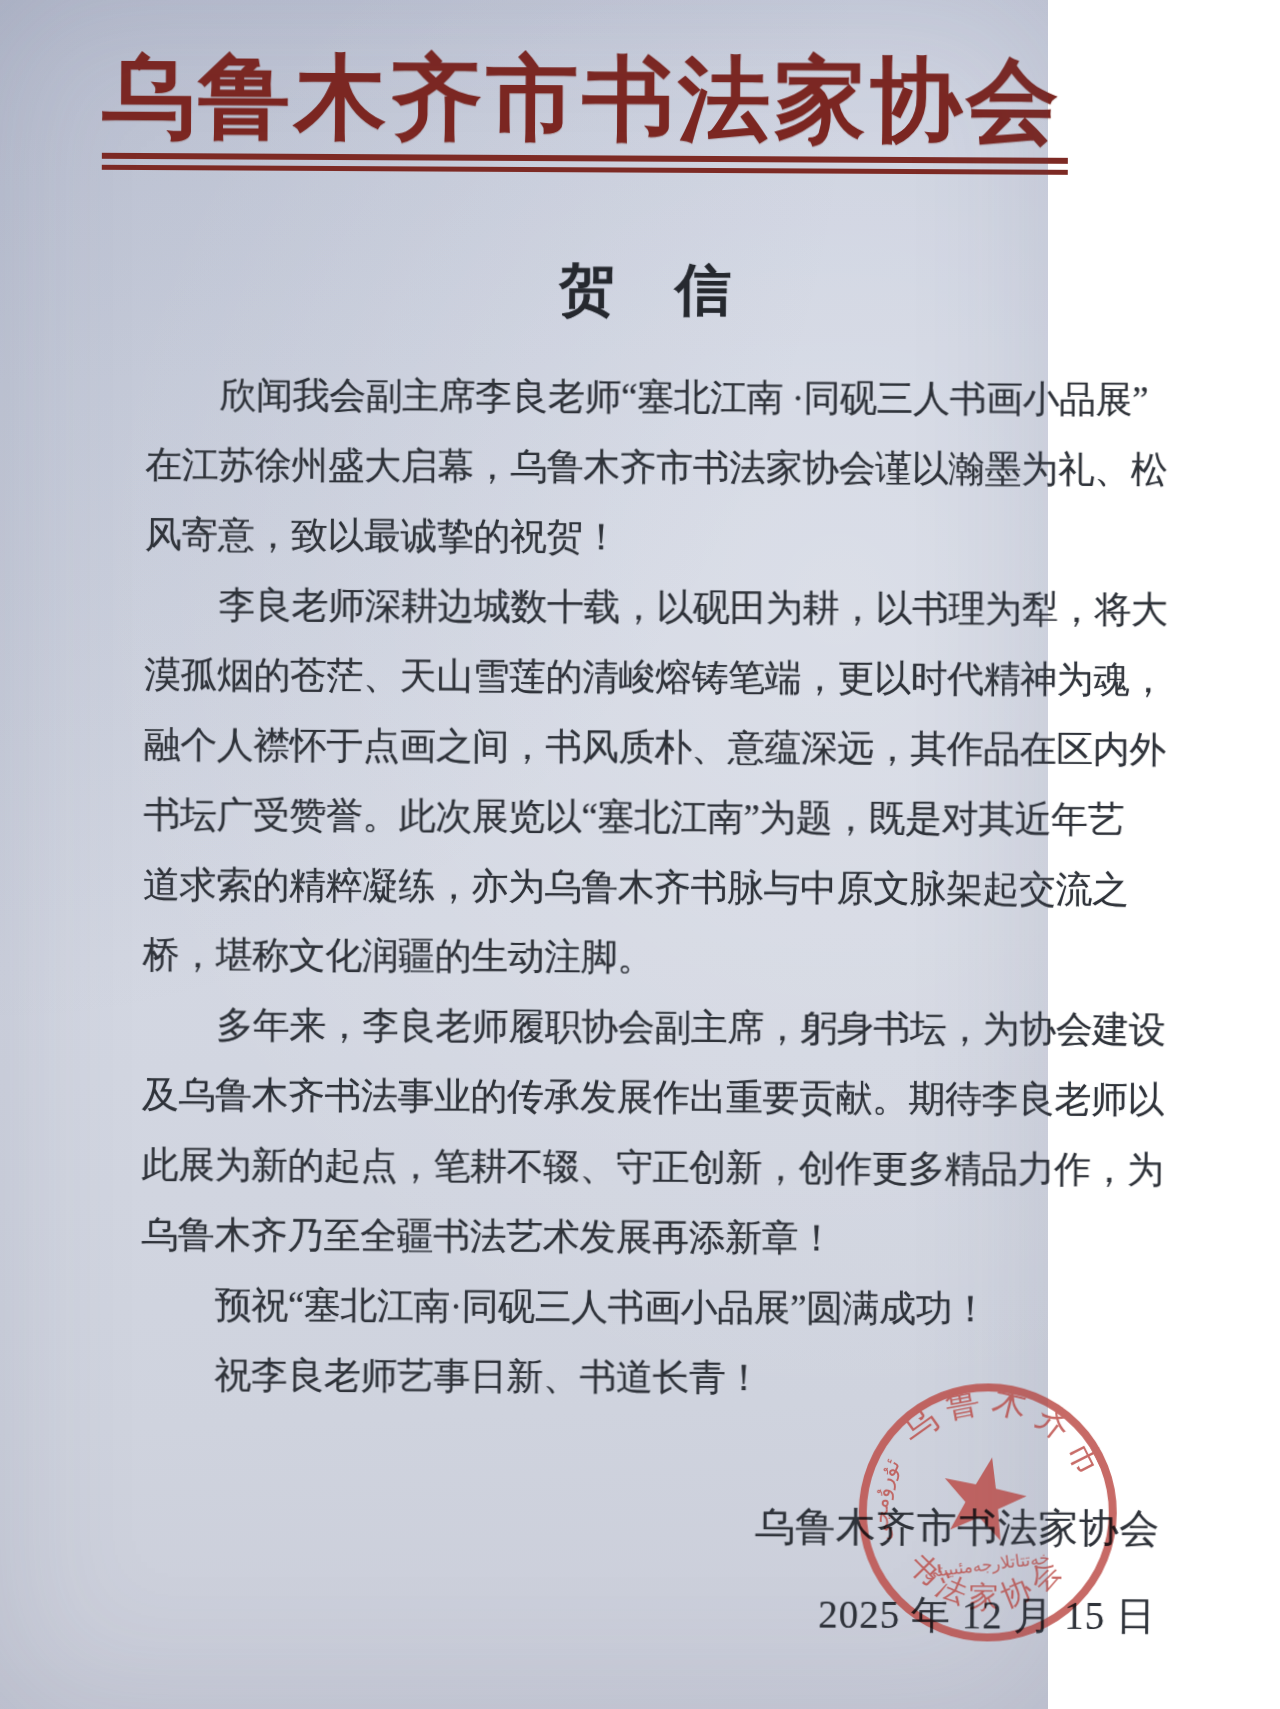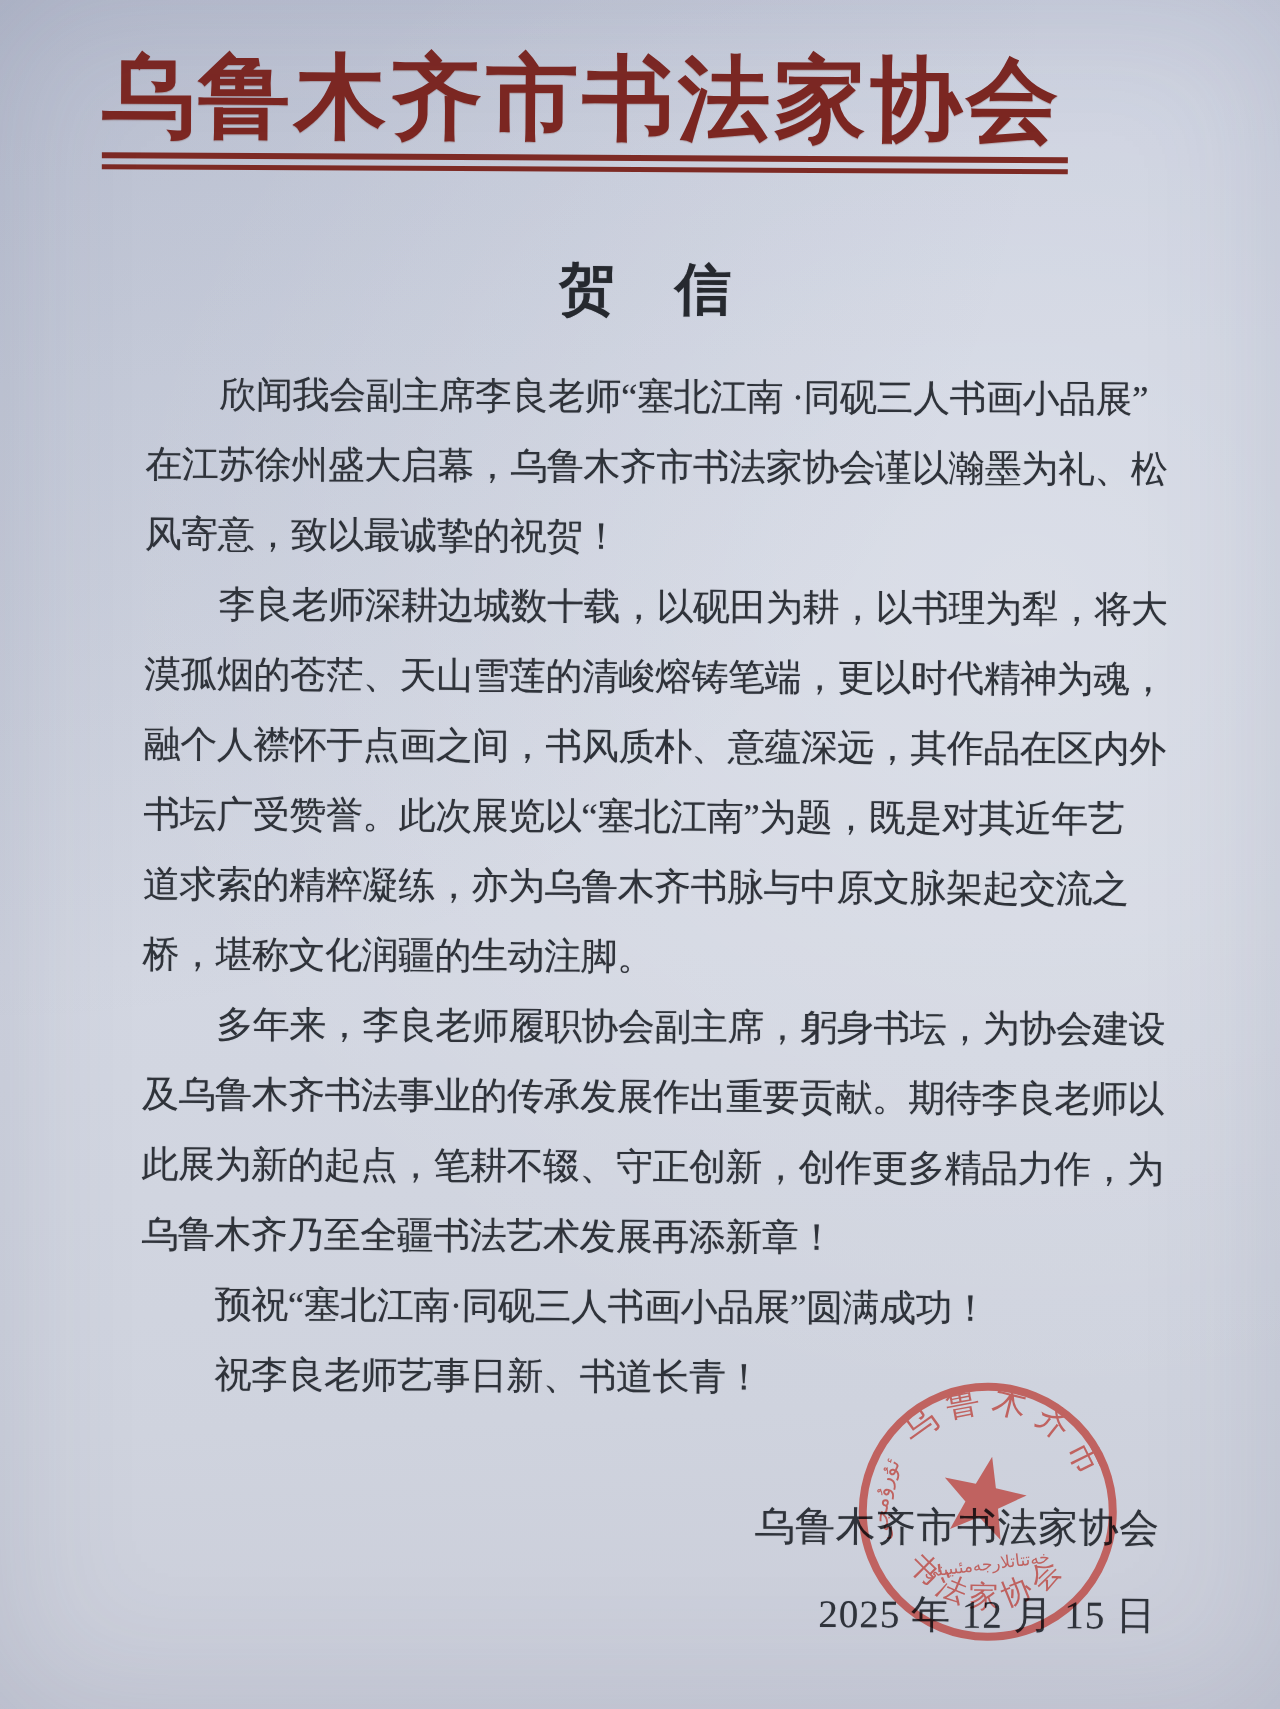--- a/index.html
+++ b/index.html
@@ -1,21 +1,21 @@
 <!DOCTYPE html>
 <html><head>
 <meta charset="utf-8">
 <style>
   html, body { margin:0; padding:0; }
   body {
     width:1280px; height:1709px; overflow:hidden;
     font-family:"Liberation Serif","DejaVu Serif",serif;
   }
   .photo {
-    position:relative; width:1280px; height:1709px;
+    position:relative; width:1048px; height:1709px;
     background:
       radial-gradient(120% 80% at 80% 35%, rgba(255,255,255,0.22), rgba(255,255,255,0) 60%),
       radial-gradient(150% 110% at 0% 0%, rgba(66,76,108,0.13), rgba(66,76,108,0) 55%),
       linear-gradient(178deg, #c9cedd 0%, #cfd4e1 22%, #d3d7e2 55%, #cfd3de 82%, #cacdd9 100%);
   }
   .vignette {
     position:absolute; inset:0; pointer-events:none;
     box-shadow: inset 0 0 140px rgba(80,90,120,0.16);
   }
   .tilt { position:absolute; inset:0; transform:rotate(0.3deg); transform-origin:50% 30%; }

